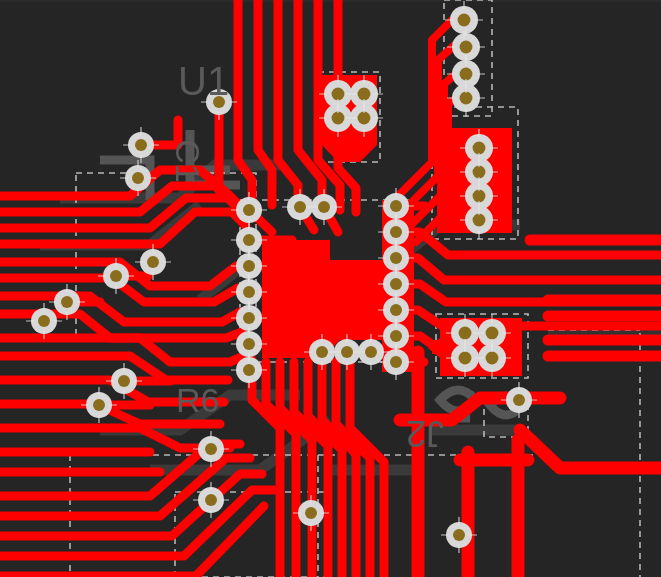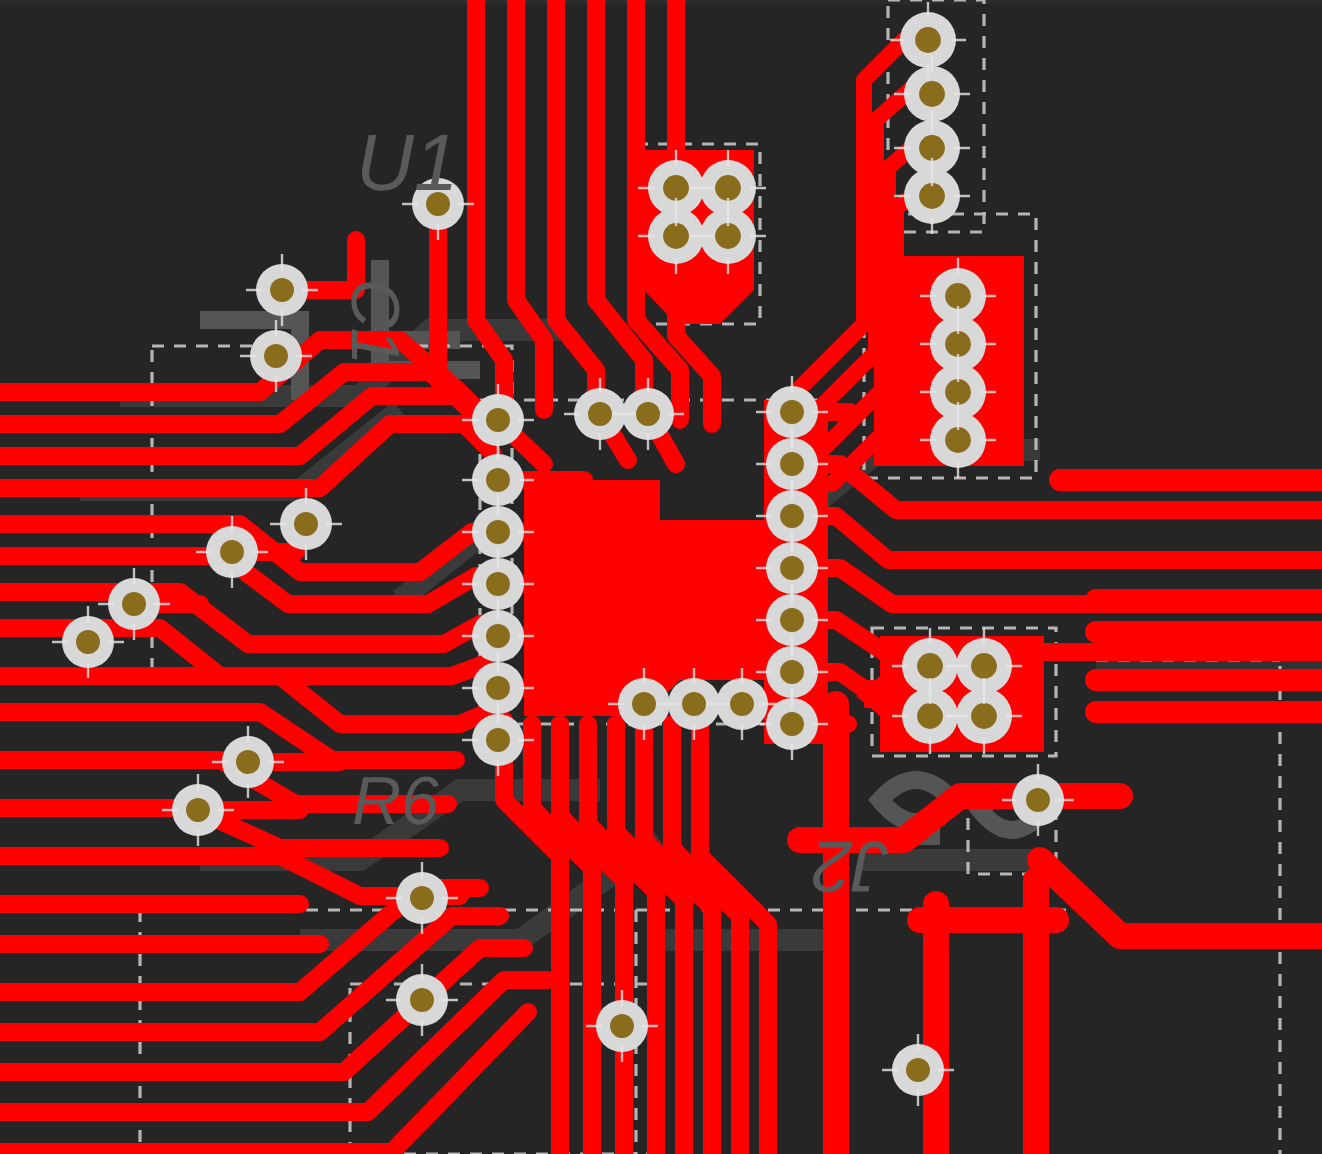--- a/index.html
+++ b/index.html
@@ -2,21 +2,20 @@
 <html><head>
 <meta charset="utf-8">
 <title>PCB Layout Canvas</title>
 <style>
   html,body{margin:0;padding:0;background:#1c1c1c;}
   #root{
     position:relative;
     width:661px;height:577px;
     overflow:hidden;
     font-family:"Liberation Sans", sans-serif;
-    font-style:italic;
   }
   #pcb-canvas{position:absolute;left:0;top:0;width:661px;height:577px;display:block;}
 </style>
 </head>
 <body>
 
 <div id="root">
   <svg id="pcb-canvas" viewBox="0 0 661 577">
     <defs>
       <g id="padsym">

